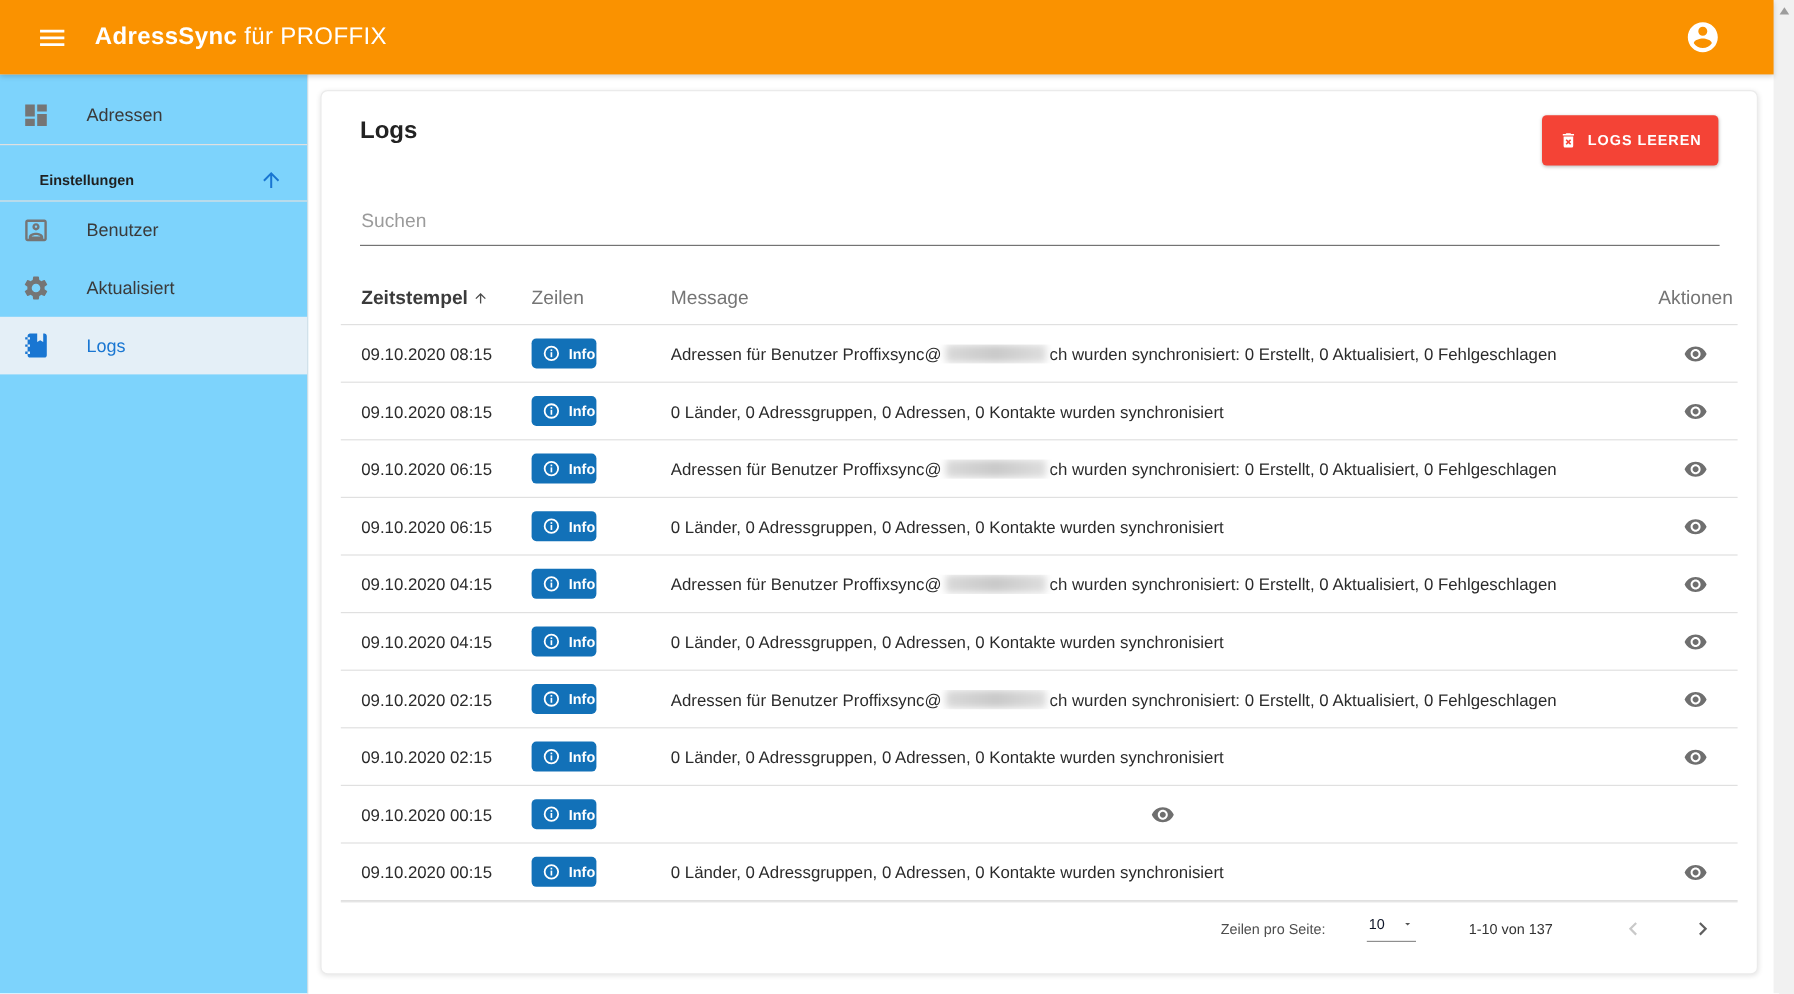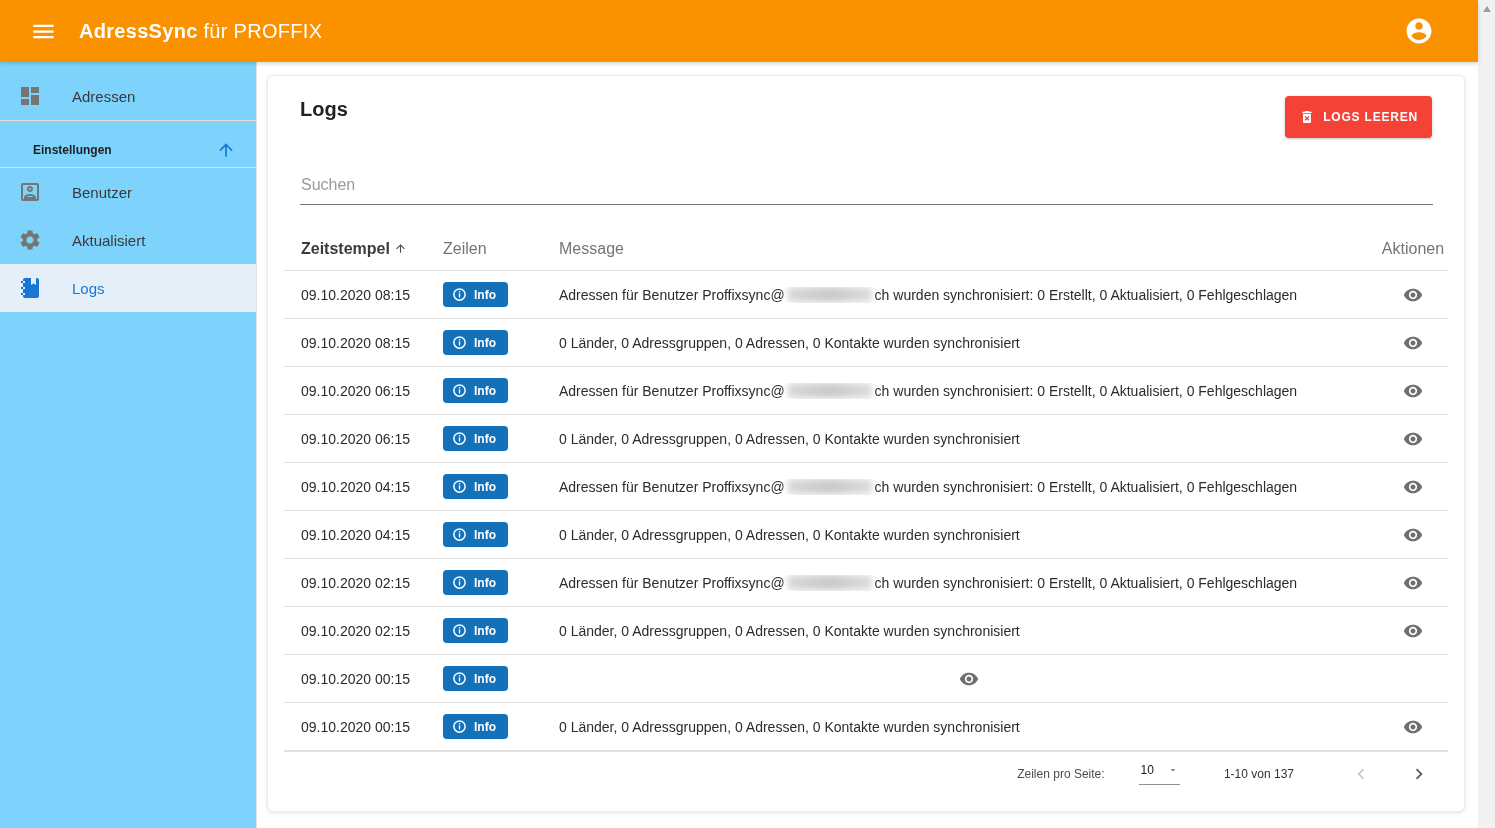--- a/index.html
+++ b/index.html
@@ -86,21 +86,21 @@
   .thead{height:44px;border-bottom:1px solid var(--divider);}
   .thead .c{font-size:16px;color:var(--txt-secondary);}
   .c1{padding-left:17px;}
   .sort-col{display:inline-flex;align-items:center;gap:4px;font-weight:700;color:#3b3b3b;cursor:pointer;}
   .sort-col svg{width:13px;height:13px;fill:#4a4a4a;}
   .c-actions{text-align:center;}
   .tr{height:48px;border-bottom:1px solid var(--divider);font-size:14px;color:var(--txt-primary);}
   .badge{
     display:inline-flex;align-items:center;gap:7px;
     background:var(--badge-blue);color:#fff;border-radius:4px;
-    height:25px;padding:0 12px 0 9px;font-size:12px;font-weight:700;
+    height:25px;padding:0 1px 0 9px;font-size:12px;font-weight:700;
   }
   .badge svg{width:15px;height:15px;}
   .msg{white-space:nowrap;overflow:hidden;}
   .redact{
     display:inline-block;width:84px;height:15px;margin:0 3px;vertical-align:-2px;
     background:linear-gradient(90deg,#d9d9d9,#c9c9c9,#dedede);
     border-radius:2px;filter:blur(3px);
   }
   .redact.wide{width:108px;}
   .eye-btn{background:none;border:none;cursor:pointer;padding:4px;line-height:0;}

